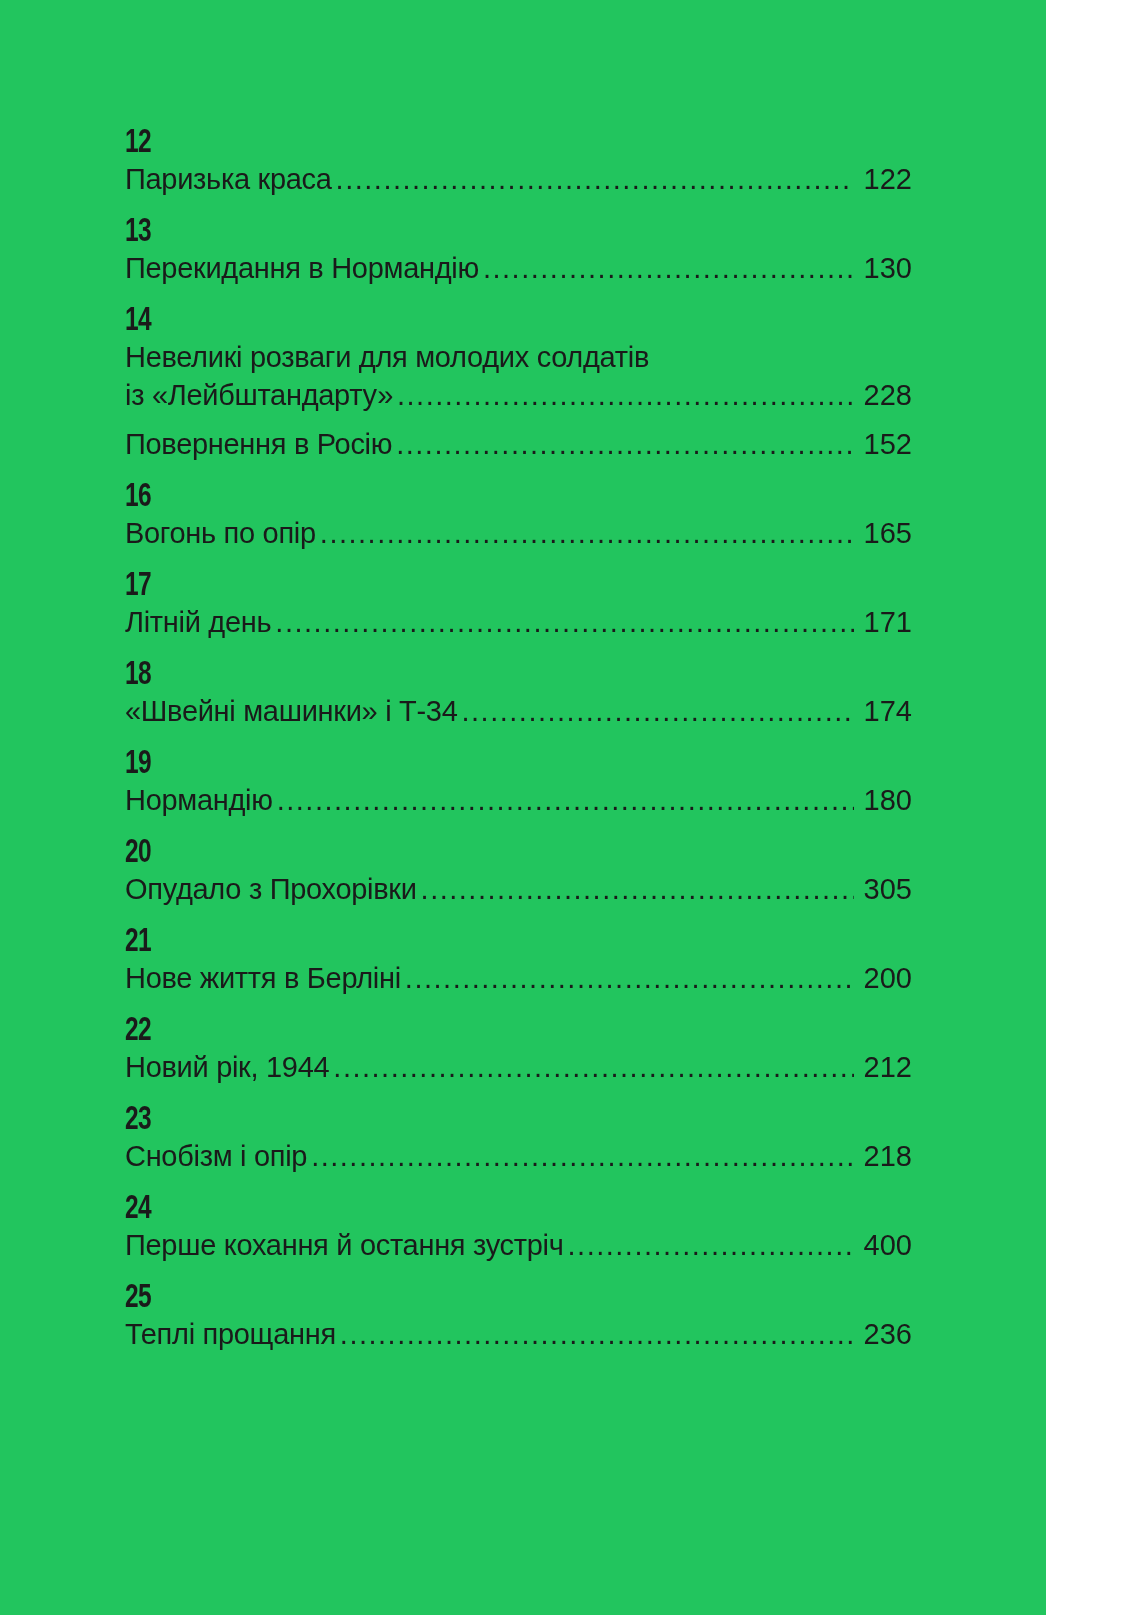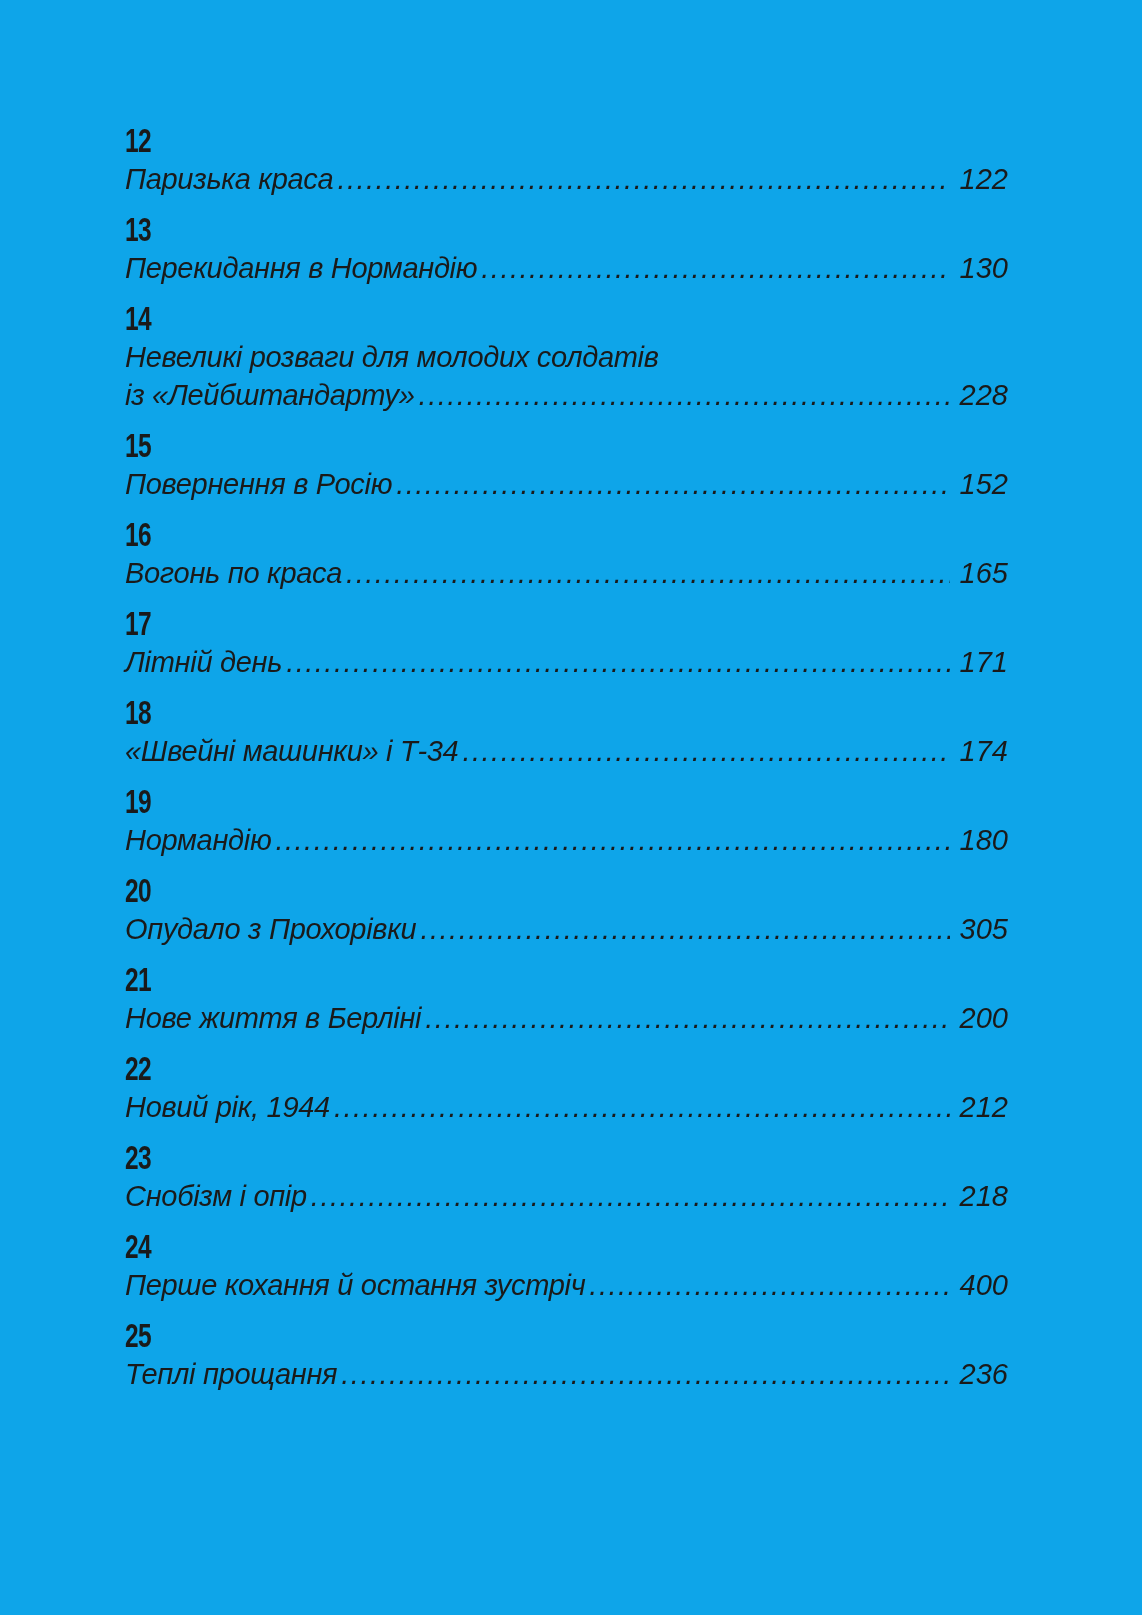--- a/index.html
+++ b/index.html
@@ -2,23 +2,23 @@
 <html><head>
 <meta charset="utf-8">
 <style>
   html, body {
     margin: 0;
     padding: 0;
     background: #ffffff;
   }
   .page {
     position: relative;
-    width: 1142px;
+    width: 1046px;
     height: 1615px;
-    background: #0ea5e9;
+    background: #22c55e;
     overflow: hidden;
     font-family: "Liberation Sans", sans-serif;
     color: #1a1a1a;
     box-sizing: border-box;
     padding: 120px 134px 0 125px;
   }
   .entry {
     margin-bottom: 11px;
   }
   .entry-num {
@@ -33,21 +33,20 @@
     transform-origin: 0 50%;
     letter-spacing: -1px;
   }
   .toc-line {
     display: flex;
     align-items: baseline;
     line-height: 38px;
     height: 38px;
     font-size: 29px;
     white-space: nowrap;
-    font-style: italic;
   }
   .toc-title {
     flex: 0 0 auto;
     letter-spacing: -0.3px;
   }
   .leader {
     flex: 1 1 auto;
     overflow: hidden;
     white-space: nowrap;
     margin: 0 2px 0 4px;
@@ -91,32 +90,31 @@
       <span class="toc-title">Невеликі розваги для молодих солдатів</span>
     </div>
     <div class="toc-line">
       <span class="toc-title">із «Лейбштандарту»</span>
       <span class="leader"></span>
       <span class="page-num">228</span>
     </div>
   </div>
 
   <div class="entry">
-    <div class="entry-num"><span class="digits">15</span></div>
     <div class="toc-line">
       <span class="toc-title">Повернення в Росію</span>
       <span class="leader"></span>
       <span class="page-num">152</span>
     </div>
   </div>
 
   <div class="entry">
     <div class="entry-num"><span class="digits">16</span></div>
     <div class="toc-line">
-      <span class="toc-title">Вогонь по краса</span>
+      <span class="toc-title">Вогонь по опір</span>
       <span class="leader"></span>
       <span class="page-num">165</span>
     </div>
   </div>
 
   <div class="entry">
     <div class="entry-num"><span class="digits">17</span></div>
     <div class="toc-line">
       <span class="toc-title">Літній день</span>
       <span class="leader"></span>

